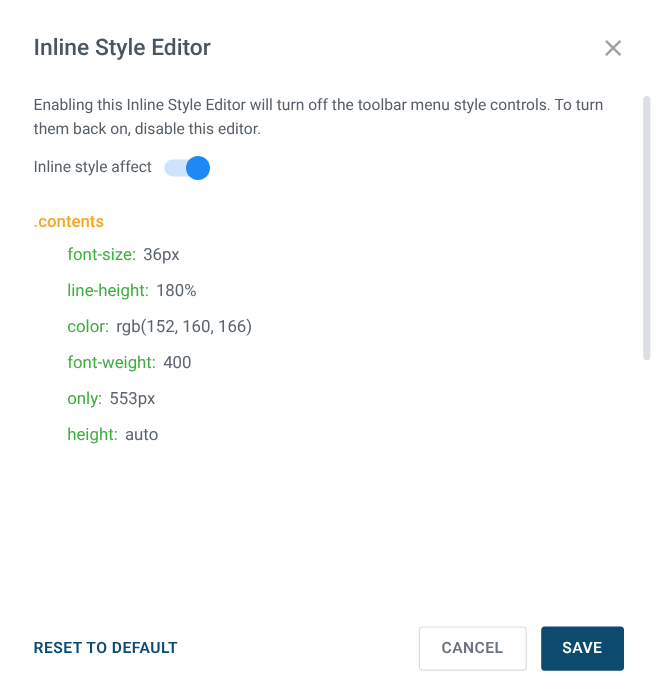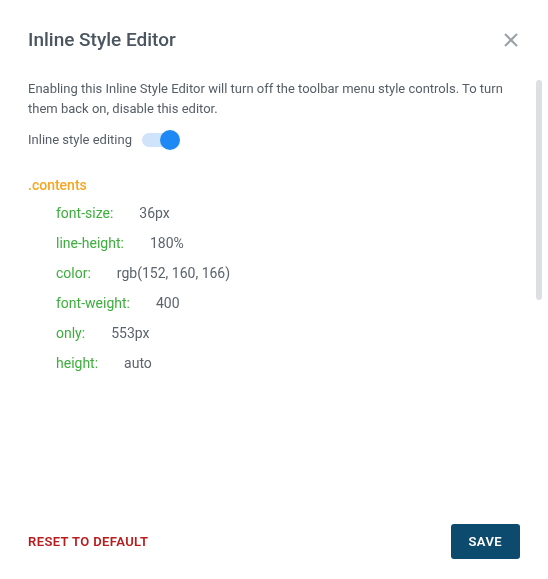--- a/index.html
+++ b/index.html
@@ -74,21 +74,21 @@
     font-size: 14px;
     color: #f5a623;
     font-weight: 500;
     margin-bottom: 12px;
   }
   .props {
     padding-left: 28px;
   }
   .prop {
     display: flex;
-    gap: 26px;
+    gap: 6px;
     margin-bottom: 14px;
     font-size: 14px;
   }
   .prop-name {
     color: #3cae3c;
   }
   .prop-name::after {
     content: ":";
   }
   .prop-value {
@@ -105,21 +105,21 @@
   .footer {
     position: absolute;
     bottom: 20px;
     left: 28px;
     right: 28px;
     display: flex;
     justify-content: space-between;
     align-items: center;
   }
   .reset {
-    color: #b91c1c;
+    color: #0c4a6e;
     font-size: 13px;
     font-weight: 600;
     letter-spacing: 0.4px;
     cursor: pointer;
   }
   .btn-group {
     display: flex;
     gap: 12px;
   }
   .btn {
@@ -164,21 +164,21 @@
   </div>
 </div>
 
 <div class="scrollbar"></div>
 
 <div class="scroll-area">
 
   <div class="desc">Enabling this Inline Style Editor will turn off the toolbar menu style controls. To turn them back on, disable this editor.</div>
 
   <div class="toggle-row">
-    <div class="toggle-label">Inline style editing</div>
+    <div class="toggle-label">Inline style affect</div>
     <div class="toggle">
       <div class="knob"></div>
     </div>
   </div>
 
   <div class="selector">.contents</div>
 
   <div class="props">
     <div class="prop">
       <span class="prop-name">font-size</span>
@@ -204,15 +204,16 @@
       <span class="prop-name">height</span>
       <span class="prop-value">auto</span>
     </div>
   </div>
 
 </div>
 
 <div class="footer">
   <div class="reset">RESET TO DEFAULT</div>
   <div class="btn-group">
+    <button class="btn btn-cancel">CANCEL</button>
     <button class="btn btn-save">SAVE</button>
   </div>
 </div>
 
 </body></html>

